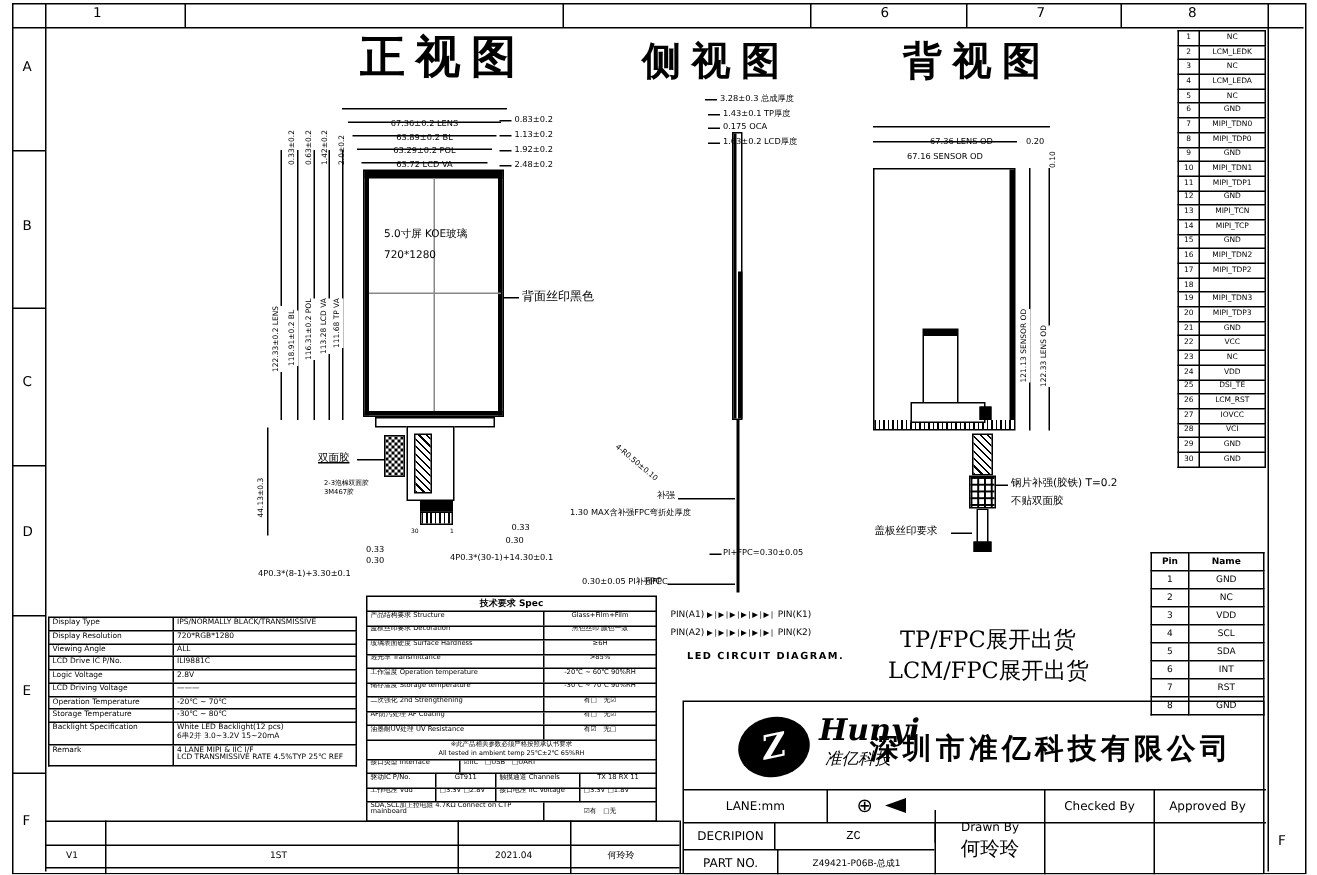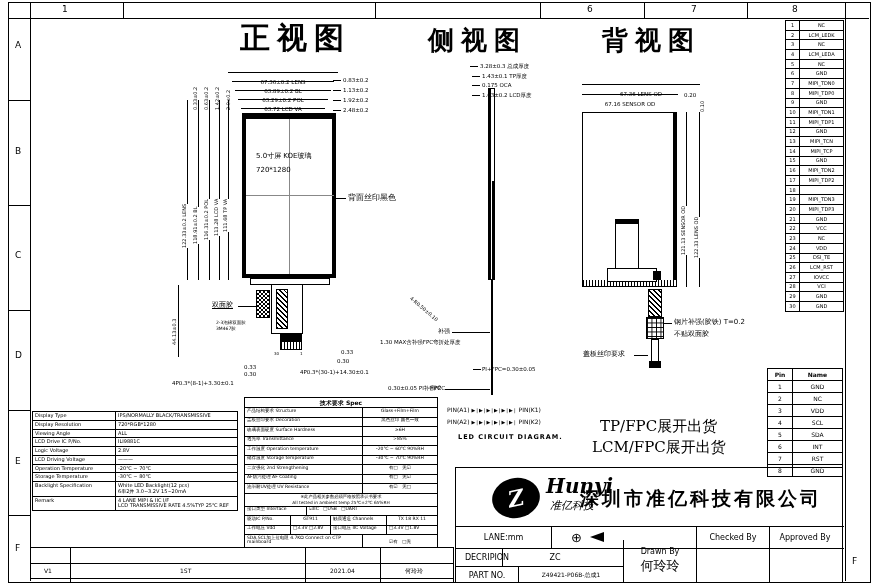--- a/index.html
+++ b/index.html
@@ -612,21 +612,21 @@
       <span>Checked By</span>
     </div>
     <div class="tb-cell" style="left:313px;top:58px;width:71px;height:22px;border-right:none;">
       <span>Approved By</span>
     </div>
 
     <div class="hline" style="left:0;top:80px;width:388px;"></div>
     <div class="tb-cell" style="left:0;top:80px;width:62px;height:18px;border-left:none;">
       <span>DECRIPION</span>
     </div>
-    <div class="tb-cell" style="left:46px;top:80px;width:105px;height:18px;">
+    <div class="tb-cell" style="left:60px;top:80px;width:105px;height:18px;font-family:Liberation Mono, monospace;">
       <span>ZC</span>
     </div>
     <div class="hline" style="left:0;top:98px;width:167px;"></div>
     <div class="tb-cell" style="left:0;top:98px;width:62px;height:18px;border-left:none;">
       <span>PART NO.</span>
     </div>
     <div class="tb-cell" style="left:62px;top:98px;width:105px;height:18px;font-size:6px;">
       <span>Z49421-P06B-总成1</span>
     </div>
     <div class="tb-cell cjk-serif" style="left:167px;top:80px;width:73px;height:36px;font-size:13px;">

